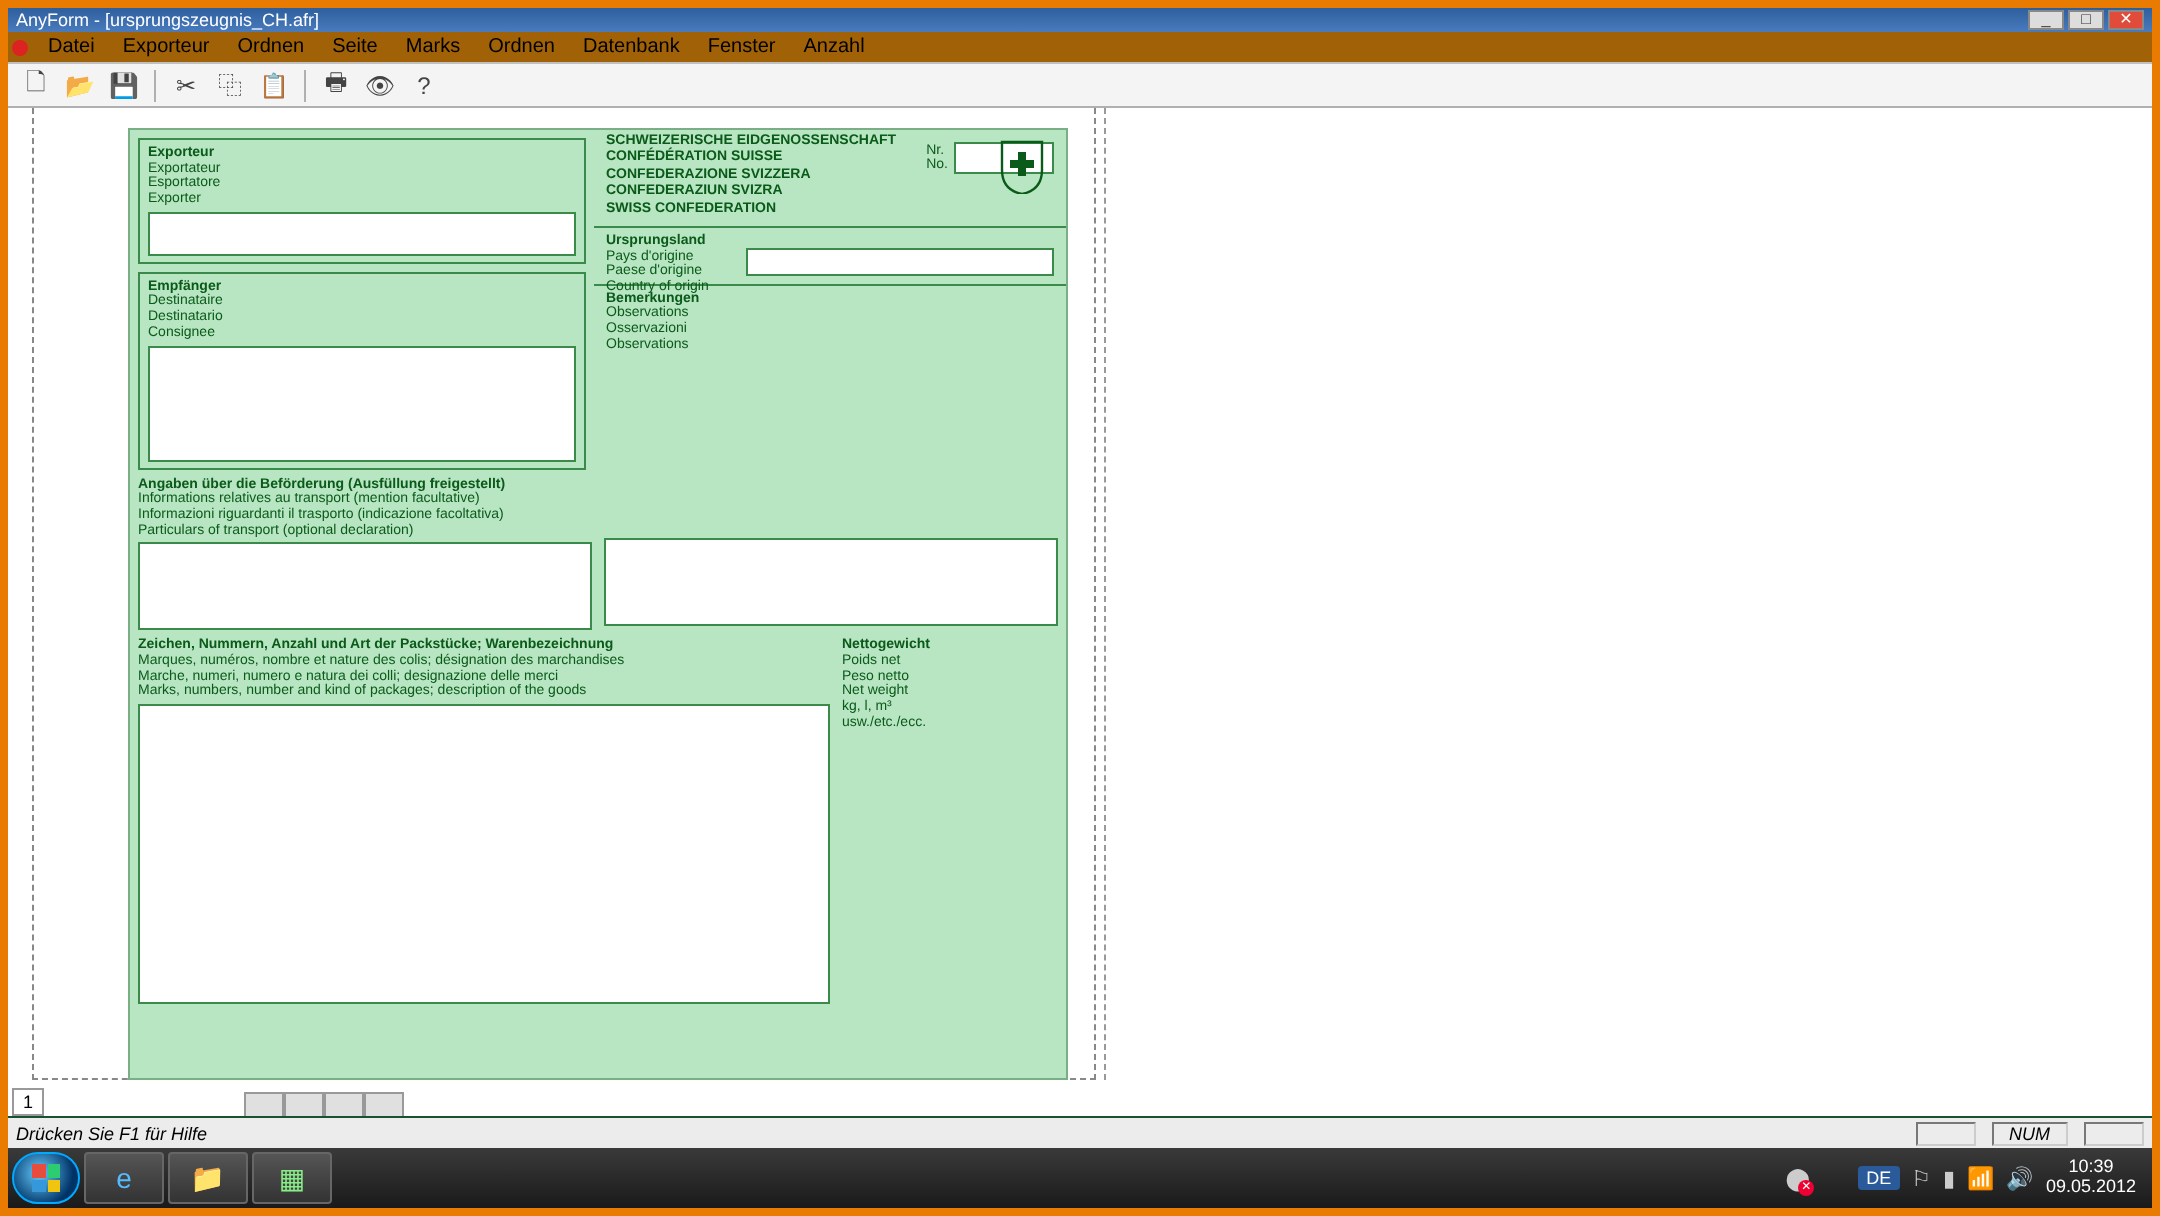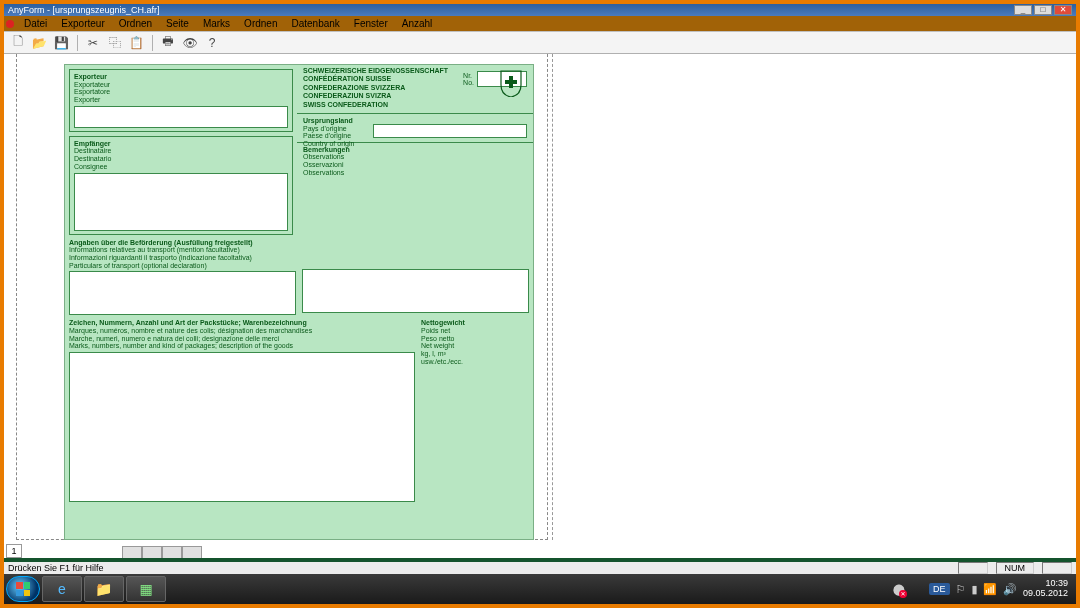--- a/index.html
+++ b/index.html
@@ -61,36 +61,36 @@
     .row-goods { display:flex; gap:6px; padding:0 4px; }
     .goods-left { flex:1; }
     .goods-right { width:108px; }
 
     
     .ruler { position:absolute; left:2px; bottom:0; height:16px; display:flex; align-items:flex-end; gap:0; }
     .pagebox { width:16px; height:14px; background:#fff; border:1px solid #999; font-size:9px; text-align:center; line-height:12px; margin-right:100px; }
     .tab { width:20px; height:12px; background:#e0e0e0; border:1px solid #999; border-bottom:none; }
 
     
-    .statusbar { height:16px; background:#ececec; border-top:4px solid #14532d; display:flex; align-items:center; font-size:9px; padding:0 4px; justify-content:space-between; }
+    .statusbar { height:16px; background:#ececec; border-top:1px solid #14532d; display:flex; align-items:center; font-size:9px; padding:0 4px; justify-content:space-between;font-style:italic; }
     .status-right { display:flex; gap:8px; }
     .status-cell { border:1px inset #ccc; padding:0 8px; min-width:30px; text-align:center; }
 
     
     .taskbar { height:30px; background:linear-gradient(#3a3a3a,#1a1a1a); display:flex; align-items:center; padding:0 2px; justify-content:space-between; }
     .task-left { display:flex; align-items:center; gap:2px; }
     .startbtn { width:34px; height:26px; border-radius:14px; background:radial-gradient(circle at 40% 40%, #6cf, #036 70%); border:1px solid #0af; cursor:pointer; display:flex; align-items:center; justify-content:center; }
     .start-flag { width:14px; height:14px; display:grid; grid-template-columns:1fr 1fr; grid-template-rows:1fr 1fr; gap:1px; }
     .start-flag div:nth-child(1){background:#e74c3c;} .start-flag div:nth-child(2){background:#2ecc71;}
     .start-flag div:nth-child(3){background:#3498db;} .start-flag div:nth-child(4){background:#f1c40f;}
     .taskbtn { width:40px; height:26px; background:linear-gradient(#555,#333); border:1px solid #666; border-radius:2px; cursor:pointer; display:flex; align-items:center; justify-content:center; font-size:14px; }
     .tray { display:flex; align-items:center; gap:6px; color:#fff; font-size:9px; padding-right:6px; }
     .tray .lang { background:#2a5a9a; padding:1px 4px; border-radius:2px;margin-left:18px; }
     .tray .ico { font-size:11px; color:#ccc; }
-    .tray .clock { text-align:right; line-height:1.1; }
+    .tray .clock { text-align:center; line-height:1.1; }
     .xbadge { position:relative; }
     .xbadge::after { content:"✕"; position:absolute; right:-2px; bottom:-2px; background:#e03; color:#fff; font-size:6px; width:8px; height:8px; border-radius:50%; text-align:center; line-height:8px; }
   </style>
 </head>
 <body>
 
 <div class="titlebar">
   <span class="titlebar-title">AnyForm - [ursprungszeugnis_CH.afr]</span>
   <div class="winbtns">
     <div class="winbtn">_</div>

